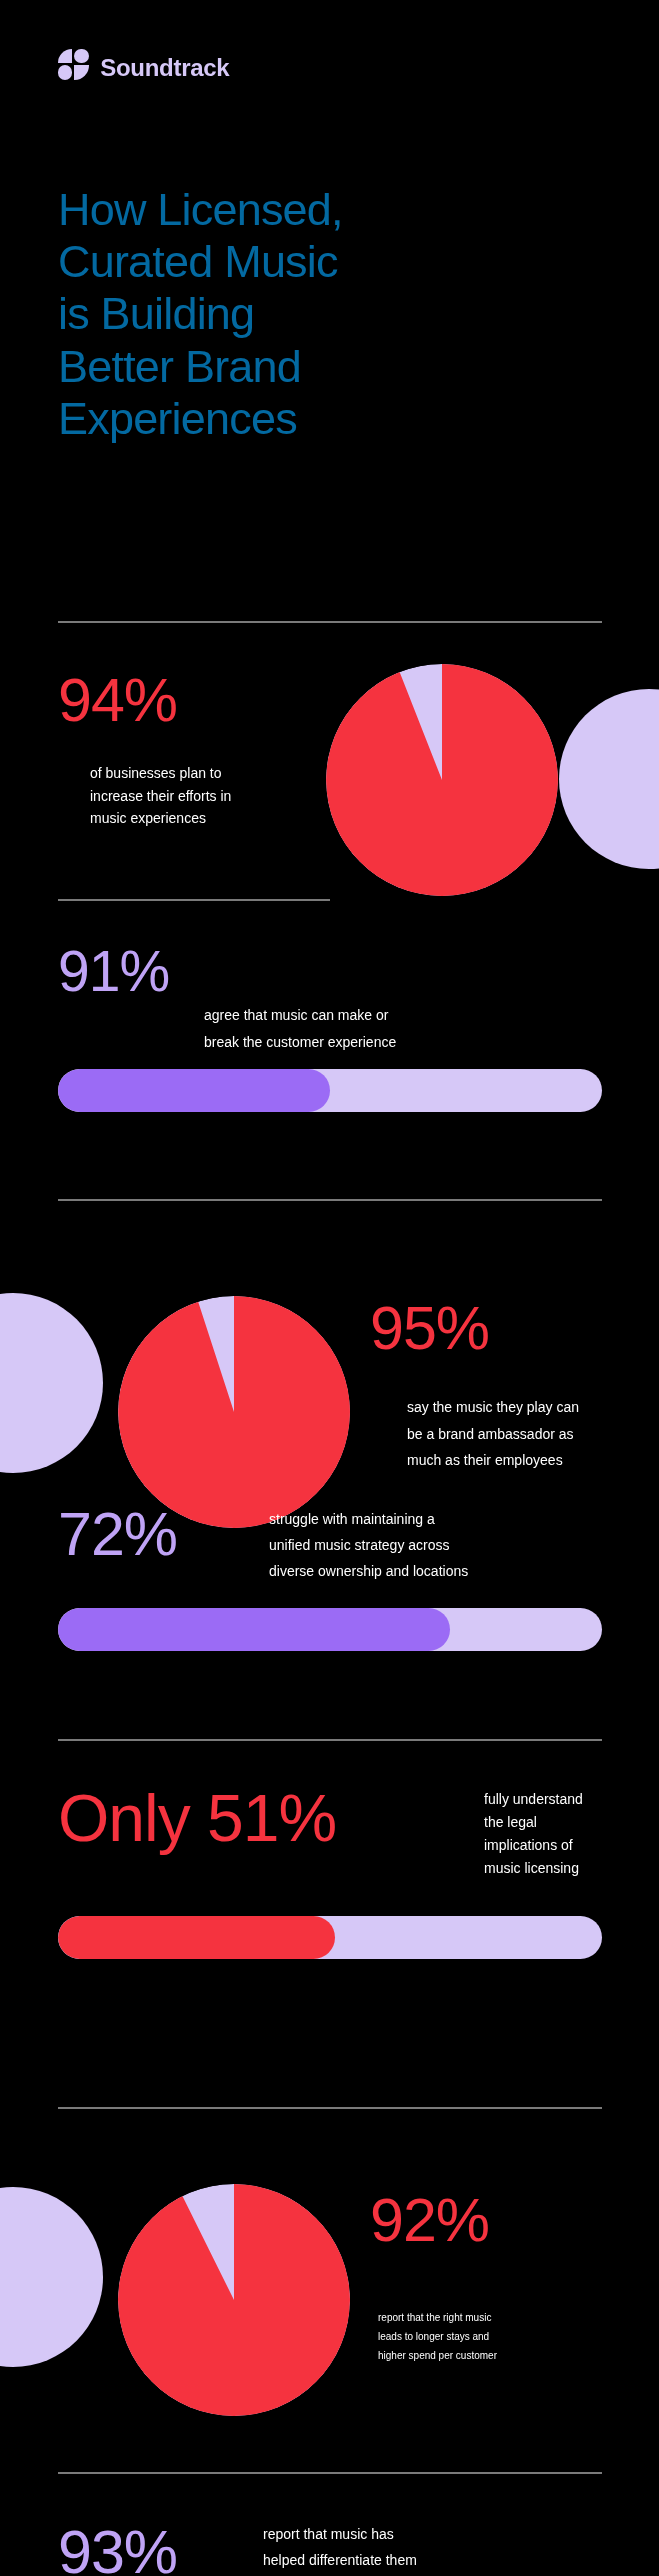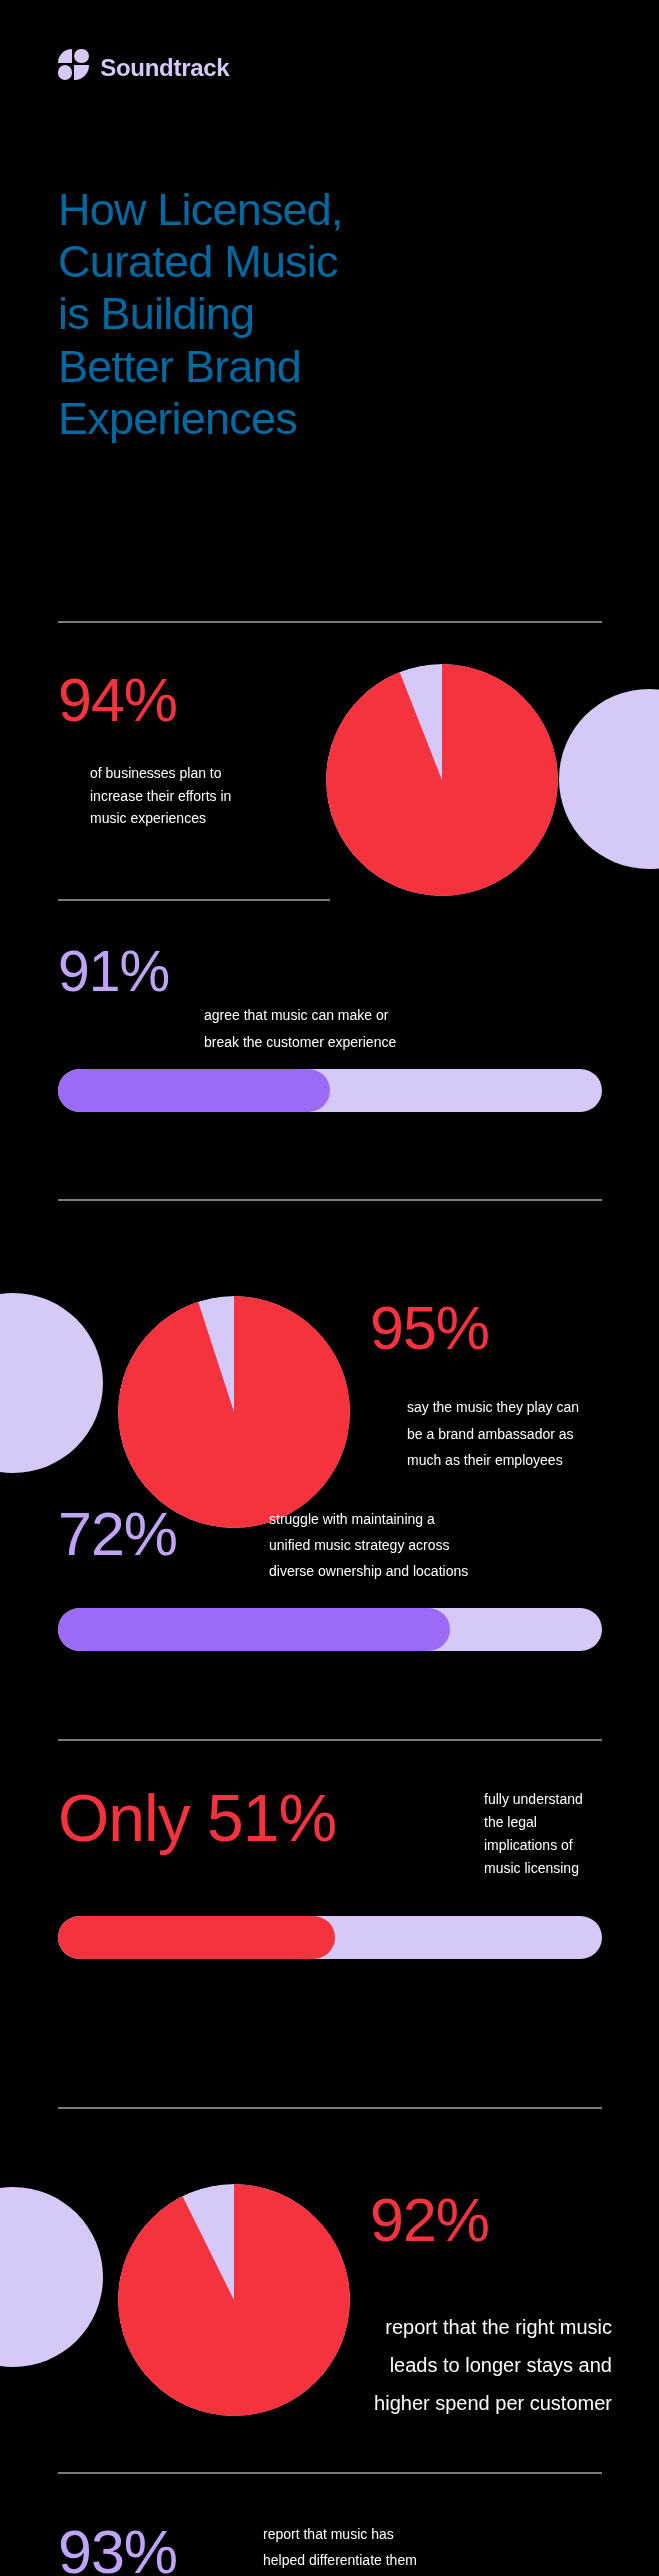--- a/index.html
+++ b/index.html
@@ -198,21 +198,21 @@
   <div class="divider" style="top:2107px;"></div>
 
   <div class="blob" style="left:-77px; top:2187px; width:180px; height:180px;"></div>
 
   <svg class="pie" style="left:118px; top:2184px;" width="232" height="232" viewBox="0 0 100 100">
     <circle cx="50" cy="50" r="50" fill="#D6C8F7"></circle>
     <path d="M50,50 L50,0 A50,50 0 1,1 27.76,5.22 Z" fill="#F5333F"></path>
   </svg>
 
   <div class="stat-num red" style="left:370px; top:2190px; font-size:61px;text-align:center;">92%</div>
-  <div class="caption" style="left:370px; top:2308px; width:242px; font-size:20px; line-height:1.9;text-align:right;">report that the right music
+  <div class="caption" style="left:378px; top:2308px; width:242px; font-size:10px; line-height:1.9;">report that the right music
 leads to longer stays and
 higher spend per customer</div>
 
   <div class="divider" style="top:2472px;"></div>
 
   <div class="stat-num purple" style="left:58px; top:2514px; font-size:61px;margin-top:8px;">93%</div>
   <div class="caption" style="left:263px; top:2522px; width:268px; font-size:14px; line-height:1.85;">report that music has
 helped differentiate them
 from competitors</div>
 

